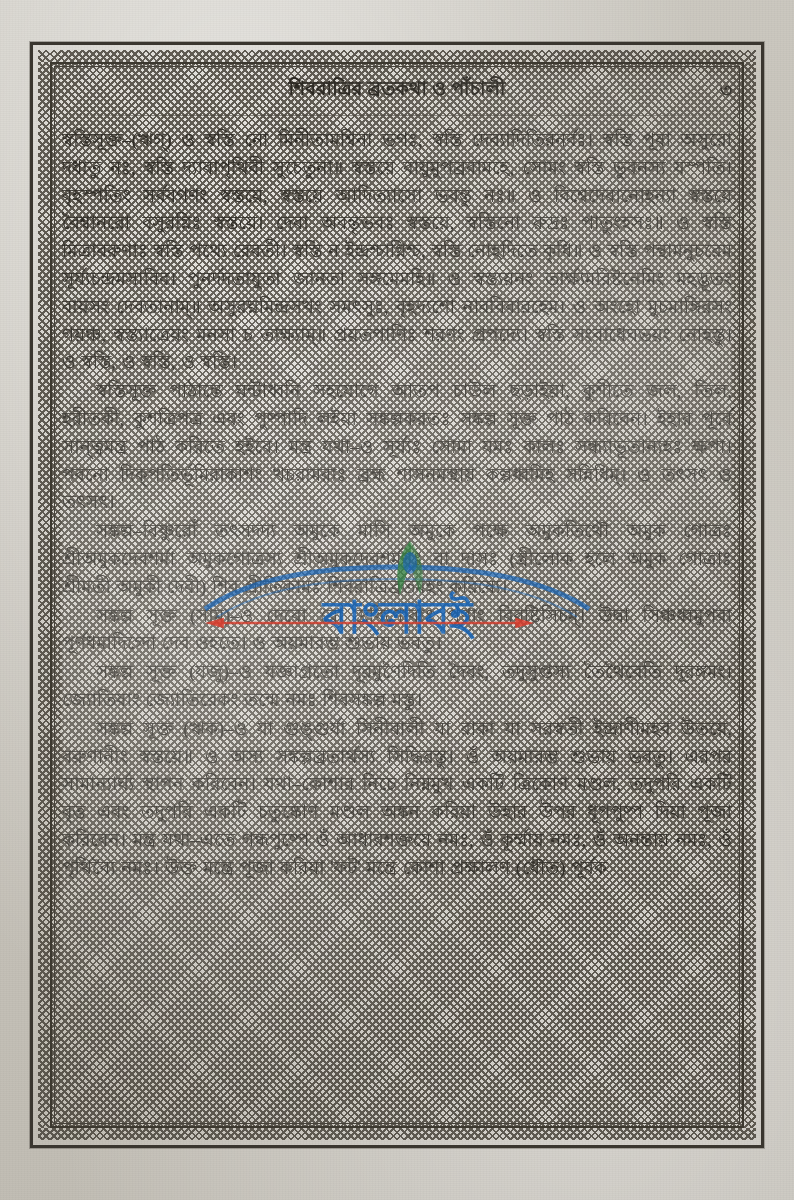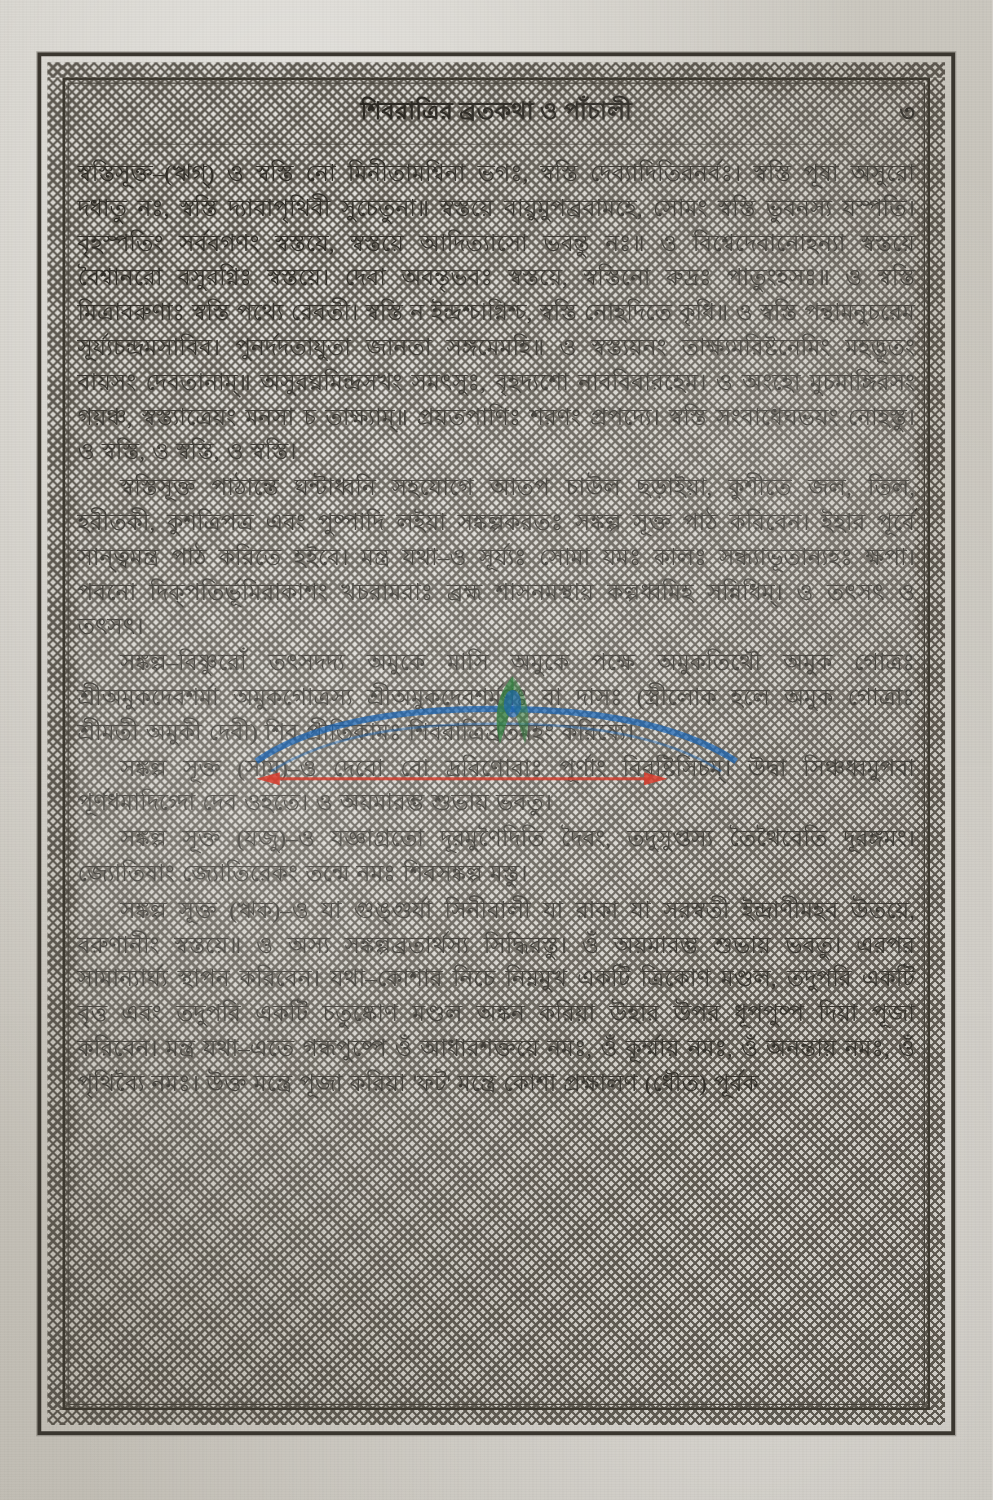--- a/index.html
+++ b/index.html
@@ -244,20 +244,21 @@
       <path d="M8,46 C60,10 140,4 200,4 C262,4 340,12 392,46" fill="none" stroke="#1463b7" stroke-width="5" opacity="0.75"></path>
       <path d="M20,54 C70,22 140,16 200,16 C260,16 330,22 380,54" fill="none" stroke="#1463b7" stroke-width="2" opacity="0.45"></path>
     </svg>
 
     <svg class="wm-feather" viewBox="0 0 60 62">
       <path d="M30,2 C18,16 14,34 20,56 C26,36 34,18 30,2 Z" fill="#2f7f3e" opacity="0.8"></path>
       <path d="M30,2 C42,16 46,34 40,56 C34,36 26,18 30,2 Z" fill="#2f7f3e" opacity="0.55"></path>
       <ellipse cx="30" cy="24" rx="7" ry="11" fill="#1463b7" opacity="0.65"></ellipse>
     </svg>
 
+    <div class="wm-text">বাংলাবই</div>
 
     <svg class="wm-arrow" viewBox="0 0 384 14">
       <line x1="10" y1="7" x2="368" y2="7" stroke="#d93b2b" stroke-width="3" opacity="0.85"></line>
       <polygon points="384,7 362,1 362,13" fill="#d93b2b" opacity="0.9"></polygon>
       <polygon points="0,7 22,1 22,13" fill="#d93b2b" opacity="0.9"></polygon>
     </svg>
 
   </div>
 
 </div>

